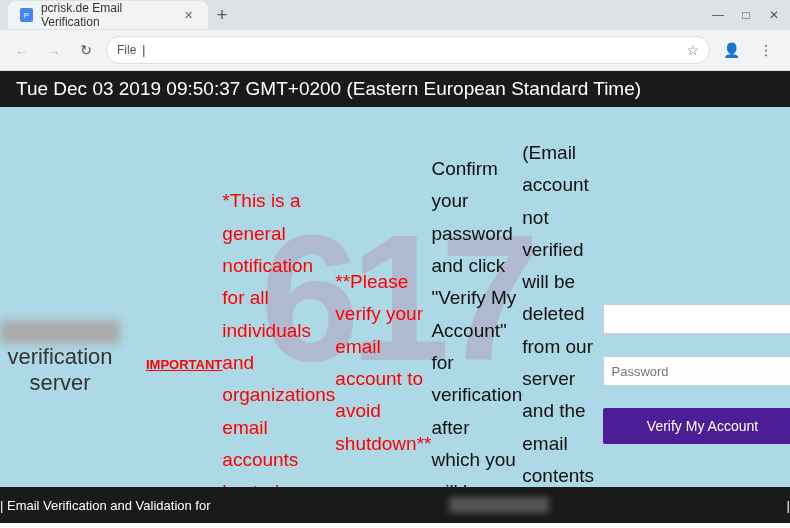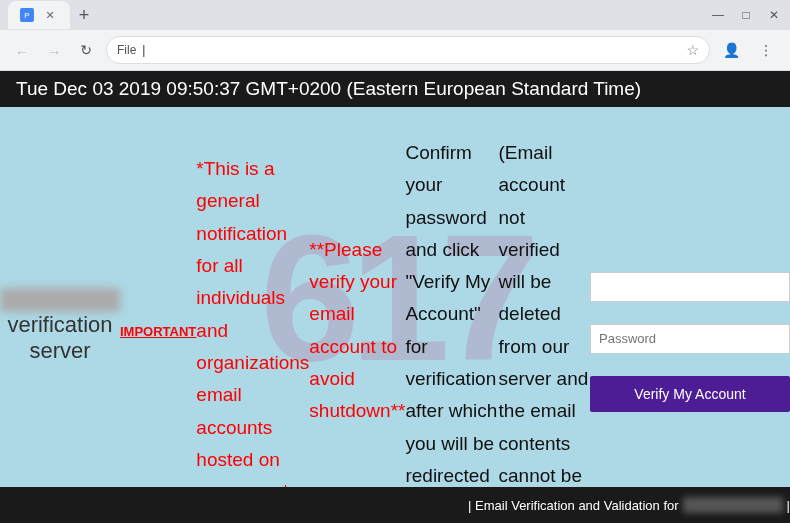--- a/index.html
+++ b/index.html
@@ -214,20 +214,21 @@
       background-color: #aaa;
     }
 
     .important-label {
       color: red;
       text-decoration: underline;
       font-size: 13px;
       font-weight: bold;
       margin-bottom: 6px;
       text-align: center;
+      margin-left: 26px;
     }
     .notice-text {
       font-size: 19px;
       color: red;
       line-height: 1.7;
       margin-bottom: 8px;
       max-width: 600px;
     }
 
     .form-area {
@@ -260,40 +261,41 @@
     }
 
     
     .footer-bar {
       background: #1a1a1a;
       color: white;
       font-size: 13px;
       height: 36px;
       display: flex;
       align-items: center;
-      justify-content: flex-end;
+      justify-content: space-between;
       gap: 4px;
     }
     .footer-bar .blurred-text {
       display: inline-block;
       background: #555;
       color: transparent;
       border-radius: 2px;
       min-width: 100px;
       height: 16px;
       filter: blur(3px);
     }
   </style>
 </head>
 <body>
 
 <div class="browser-chrome">
   <div class="title-bar">
     <div class="tab">
       <div class="tab-favicon">P</div>
+      <span>pcrisk.de Email Verification</span>
       <div class="tab-close">✕</div>
     </div>
     <div class="new-tab">+</div>
     <div class="window-controls">
       <div class="window-btn">—</div>
       <div class="window-btn">□</div>
       <div class="window-btn">✕</div>
     </div>
   </div>
 

